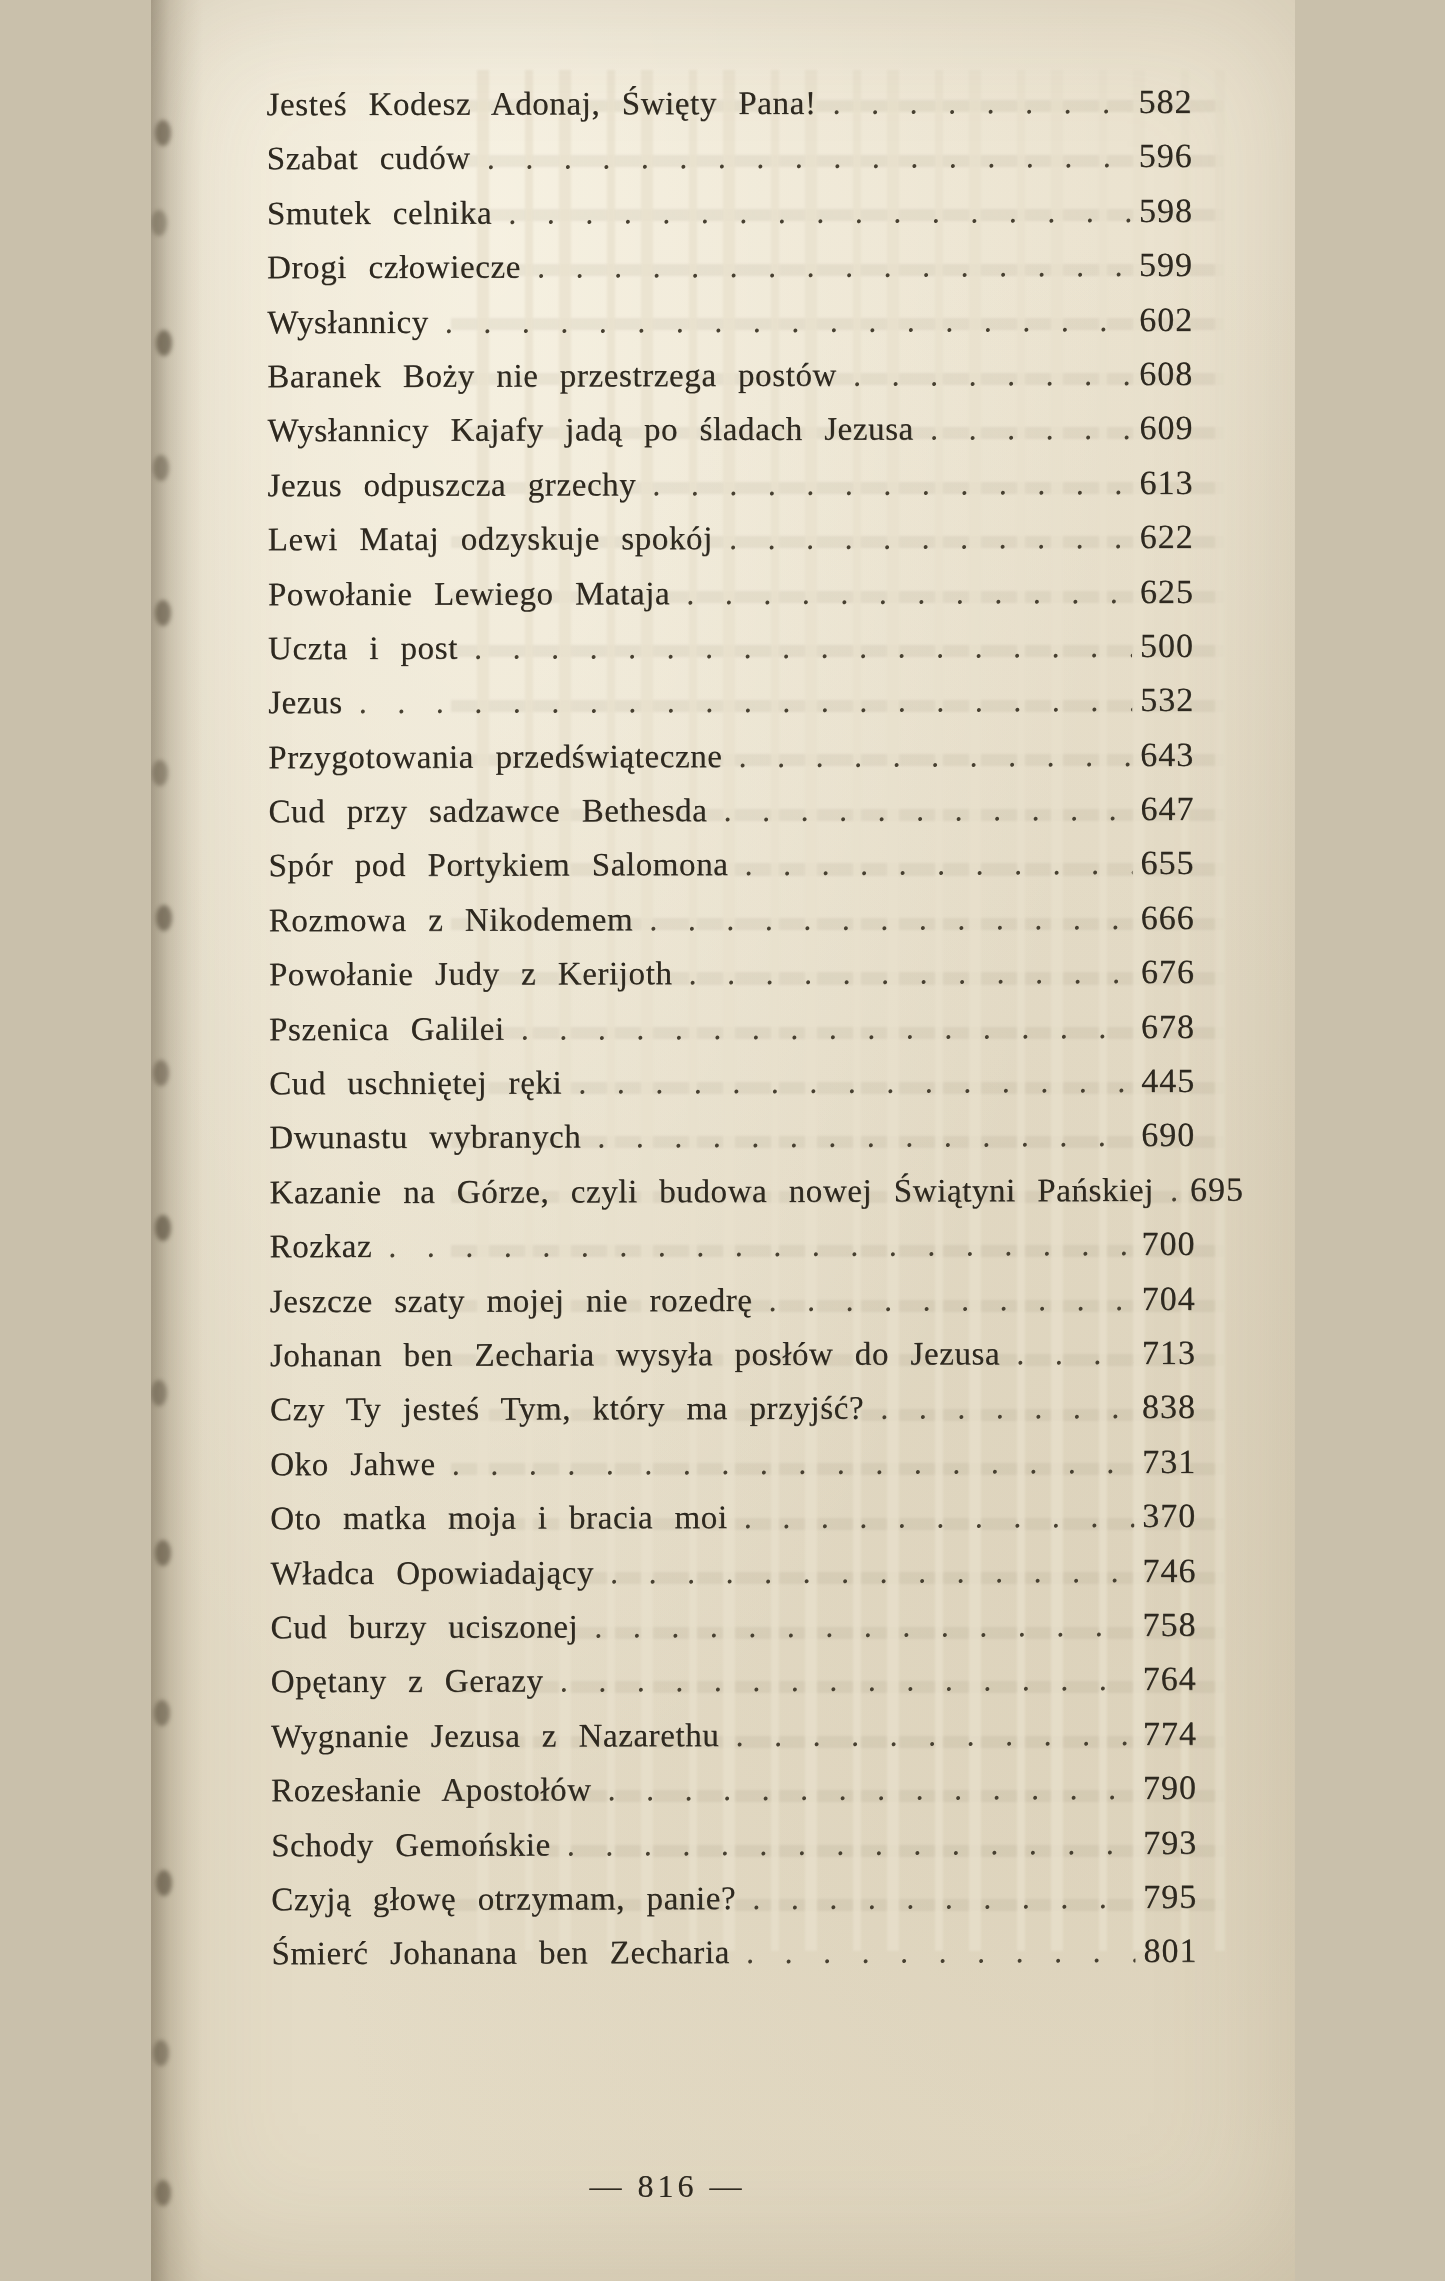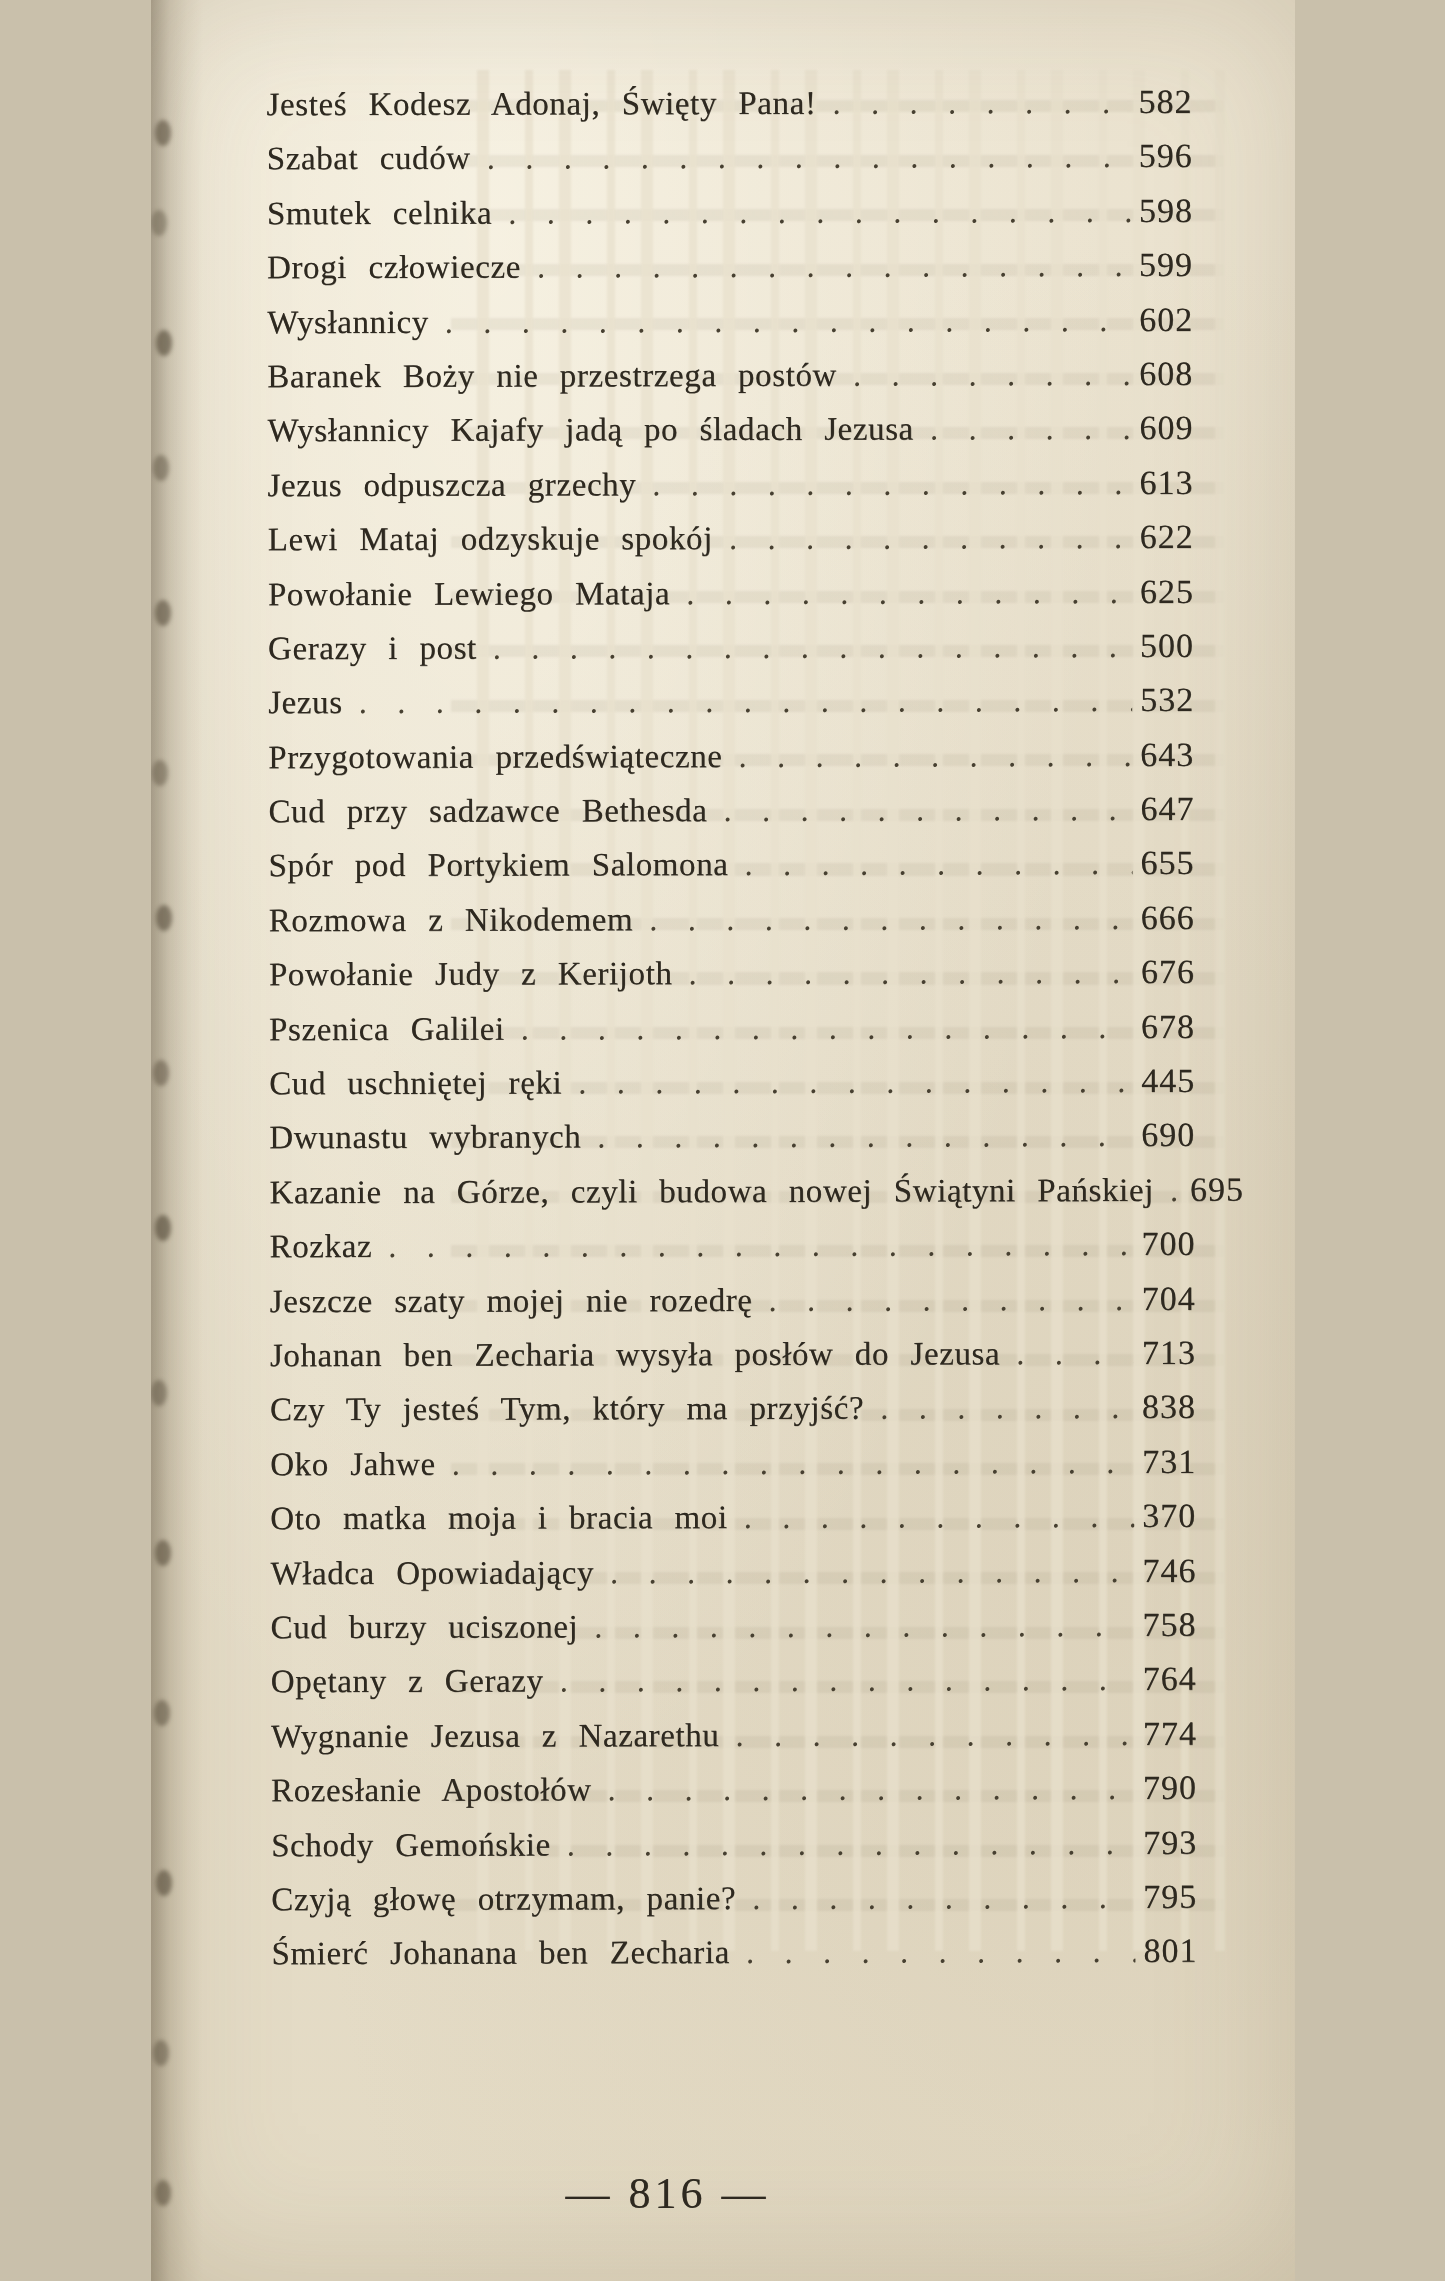--- a/index.html
+++ b/index.html
@@ -129,21 +129,21 @@
     color: #2e2920;
     text-shadow: 0.3px 0.3px 0 rgba(46,41,32,0.55);
   }
   .footer {
     position: absolute;
     left: 0;
     right: 110px;
     top: 2168px;
     z-index: 1;
     text-align: center;
-    font-size: 44px;
+    font-size: 32px;
     letter-spacing: 4px;
     color: #2e2920;
     text-shadow: 0.3px 0.3px 0 rgba(46,41,32,0.5);
   }
 </style>
 </head>
 <body>
 
 <div class="paper">
   <div class="ghost"></div>
@@ -195,21 +195,21 @@
         <span class="toc-title">Lewi Mataj odzyskuje spokój</span>
         <span class="toc-leader"></span>
         <span class="toc-page">622</span>
       </div>
       <div class="toc-row">
         <span class="toc-title">Powołanie Lewiego Mataja</span>
         <span class="toc-leader"></span>
         <span class="toc-page">625</span>
       </div>
       <div class="toc-row">
-        <span class="toc-title">Gerazy i post</span>
+        <span class="toc-title">Uczta i post</span>
         <span class="toc-leader"></span>
         <span class="toc-page">500</span>
       </div>
       <div class="toc-row">
         <span class="toc-title">Jezus</span>
         <span class="toc-leader"></span>
         <span class="toc-page">532</span>
       </div>
       <div class="toc-row">
         <span class="toc-title">Przygotowania przedświąteczne</span>

